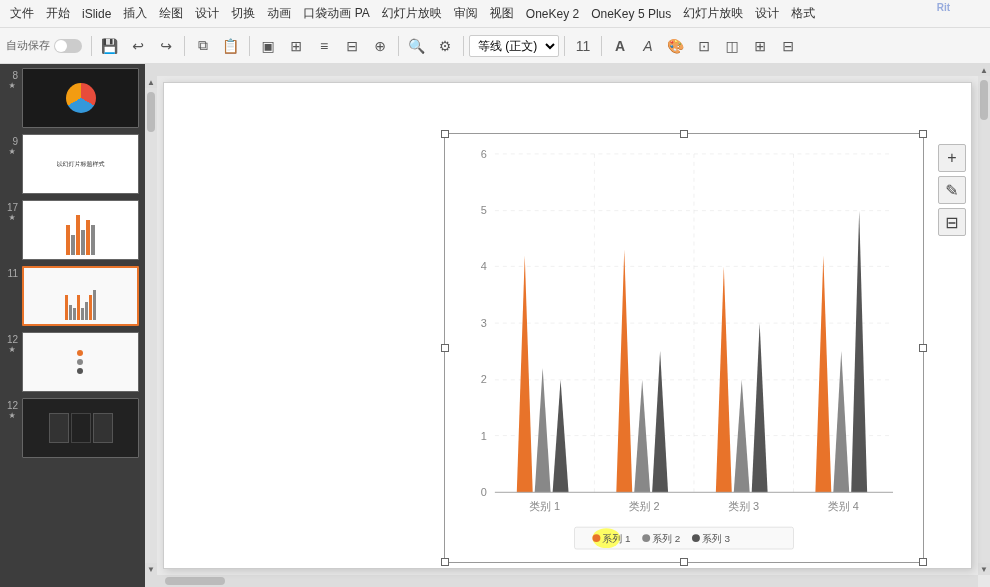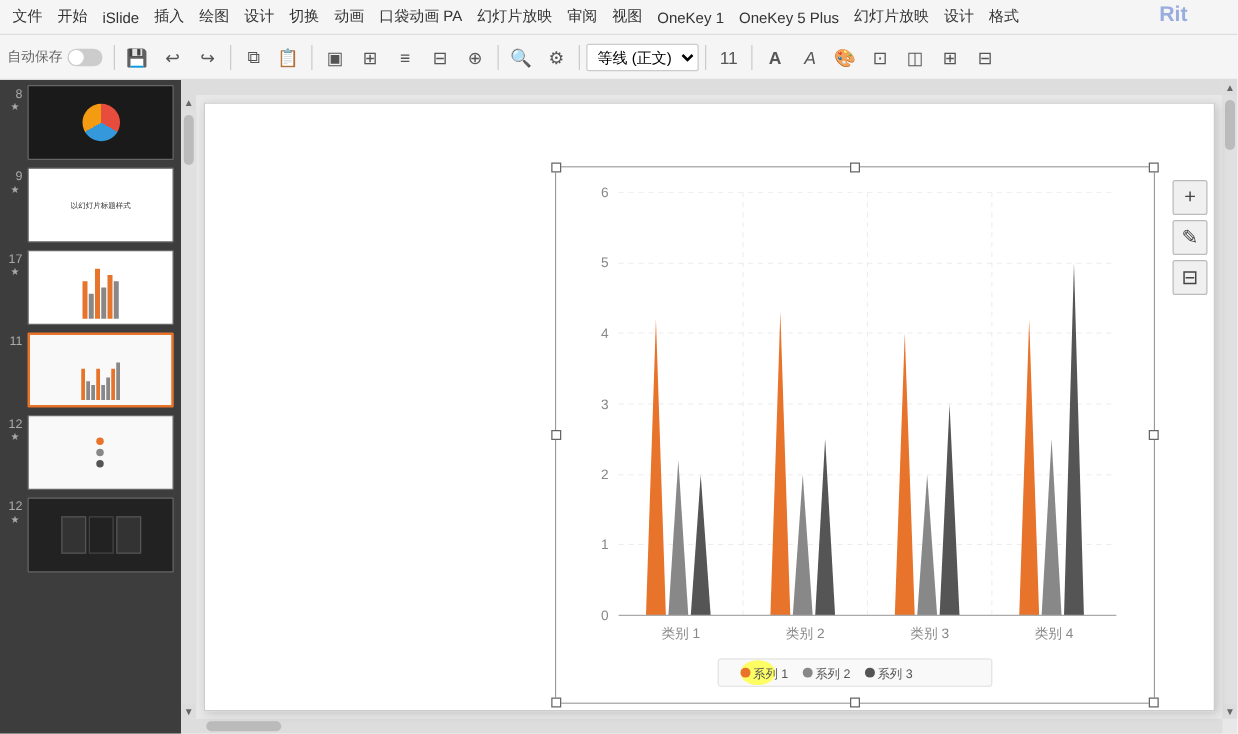--- a/index.html
+++ b/index.html
@@ -206,21 +206,21 @@
       display: flex; align-items: center; justify-content: center;
       font-size: 16px; color: #444;
       cursor: pointer;
     }
 
     
     #watermark {
       position: absolute;
       top: 2px;
       right: 40px;
-      font-size: 17px;
+      font-size: 10px;
       color: rgba(60,100,200,0.5);
       font-weight: bold;
       pointer-events: none;
     }
 
     
     .mini-bar-chart {
       display: flex; align-items: flex-end; gap: 1px; padding: 4px; height: 100%;
     }
     .mini-bar { background: #e8732a; width: 4px; }
@@ -242,21 +242,21 @@
   <span class="menu-item">iSlide</span>
   <span class="menu-item">插入</span>
   <span class="menu-item">绘图</span>
   <span class="menu-item">设计</span>
   <span class="menu-item">切换</span>
   <span class="menu-item">动画</span>
   <span class="menu-item">口袋动画 PA</span>
   <span class="menu-item">幻灯片放映</span>
   <span class="menu-item">审阅</span>
   <span class="menu-item">视图</span>
-  <span class="menu-item">OneKey 1</span>
+  <span class="menu-item">OneKey 2</span>
   <span class="menu-item">OneKey 5 Plus</span>
   <span class="menu-item">幻灯片放映</span>
   <span class="menu-item">设计</span>
   <span class="menu-item">格式</span>
   <div id="watermark">Rit</div>
 </div>
 
 <div id="toolbar">
   <div class="autosave-area">
     <span>自动保存</span>

